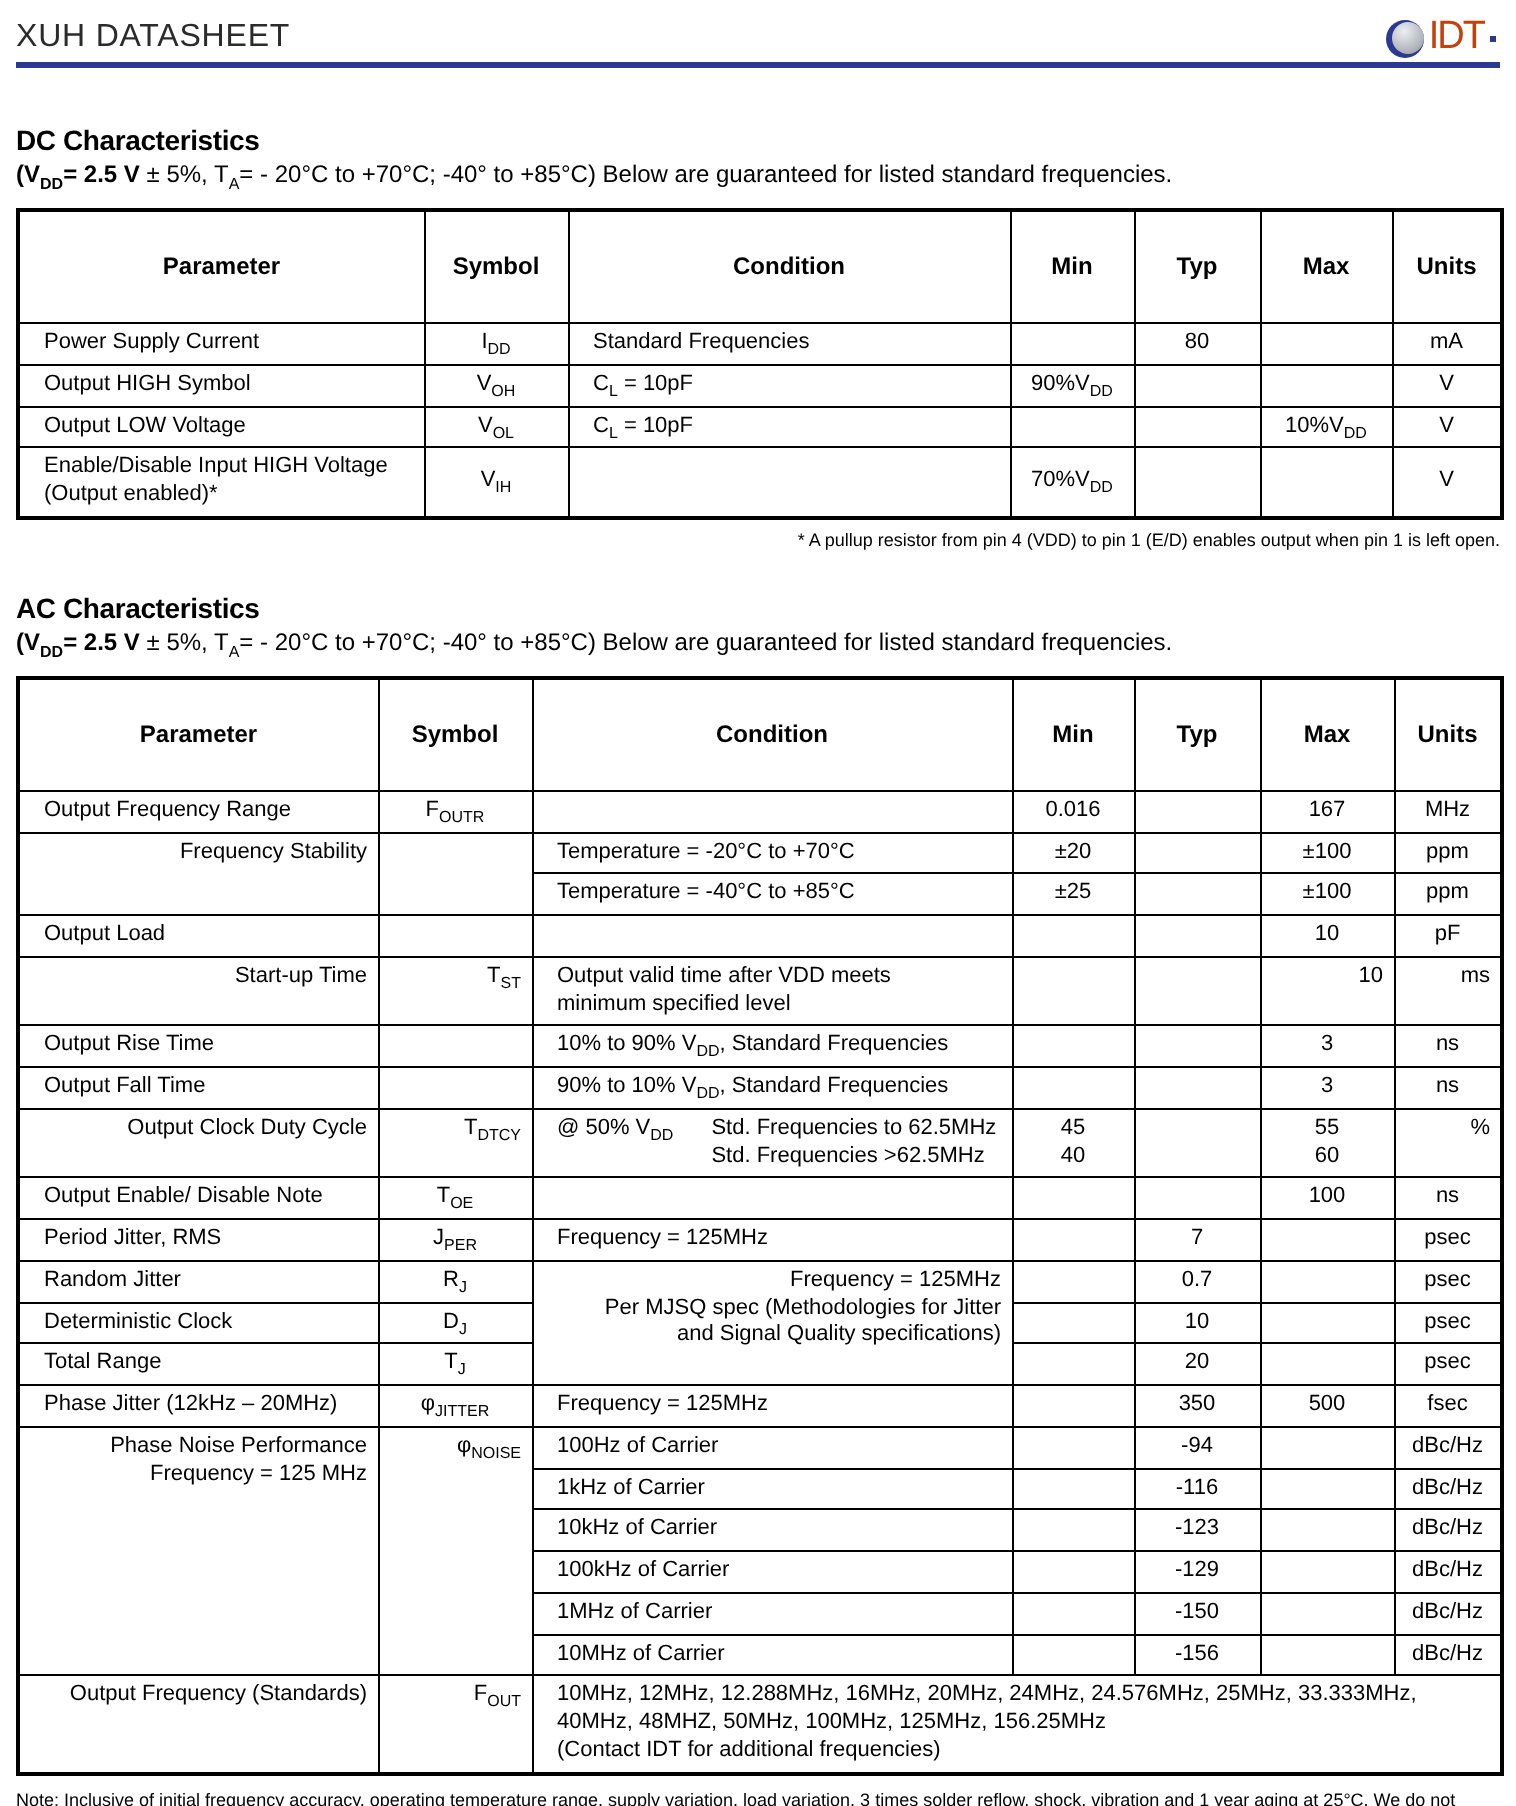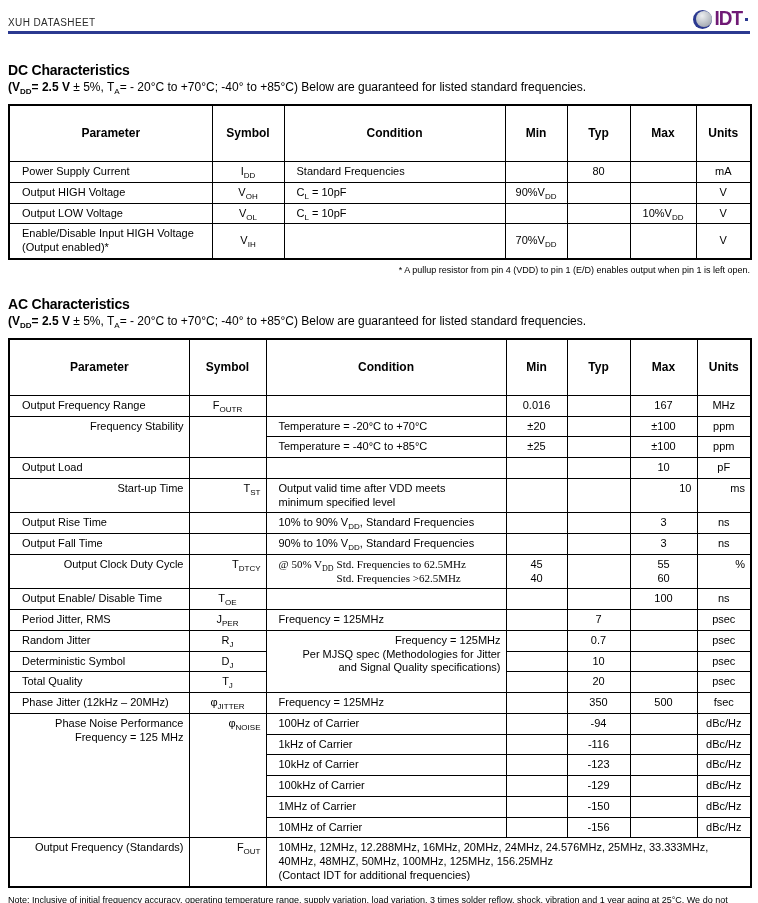--- a/index.html
+++ b/index.html
@@ -1,26 +1,26 @@
 <!DOCTYPE html>
 <html><head>
 <meta charset="utf-8">
 <style>
   html,body { margin:0; padding:0; background:#fff; }
   body { width:758px; min-height:903px; font-family:"Liberation Sans", sans-serif; color:#000; }
   .page { padding:6px 8px 0 8px; }
 
   
   .doc-header { display:flex; justify-content:space-between; align-items:flex-end; height:24px; }
-  .doc-title { font-size:10px; color:#2b2b2b; letter-spacing:0.4px; padding-bottom:2px; }
+  .doc-title { font-size:16px; color:#2b2b2b; letter-spacing:0.4px; padding-bottom:2px; }
   .logo { display:flex; align-items:center; gap:2px; padding-right:2px; }
   .logo-globe { width:19px; height:19px; border-radius:50%; background:#2b3990; position:relative; display:inline-block; }
   .logo-globe .globe-inner { position:absolute; right:0; top:1px; width:16px; height:16px; border-radius:50%;
       background: radial-gradient(circle at 38% 30%, #eceef0 0%, #c3c7cd 45%, #8f949c 100%); }
-  .logo-text { color:#701a75; font-weight:bold; font-size:19px; letter-spacing:-1px; transform:scaleY(1.04); position:relative; }
+  .logo-text { color:#c2410c; font-weight:normal; font-size:19px; letter-spacing:-1px; transform:scaleY(1.04); position:relative; }
   .logo-dot { display:inline-block; width:3px; height:3px; background:#2b3990; margin-left:1px; }
   .header-rule { height:3px; background:#2b3990; margin-top:1px; }
 
   
   .section { margin-top:28px; }
   .section.ac { margin-top:21px; }
   h2 { font-size:14px; font-weight:bold; margin:0 0 2px 0; letter-spacing:-0.2px; }
   .subtitle { font-size:12px; margin:0 0 10px 0; }
   .subtitle b { font-weight:bold; }
   sub { font-size:8px; line-height:0; }
@@ -29,21 +29,21 @@
   table.spec-table { border-collapse:collapse; table-layout:fixed; width:742px; border:2px solid #000; }
   .spec-table th, .spec-table td { border:1px solid #000; padding:3px 5px; font-size:11px; line-height:1.25;
       text-align:center; vertical-align:middle; overflow:hidden; }
   .spec-table th { font-size:12px; font-weight:bold; padding:20px 2px; }
   .spec-table td.al-l { text-align:left;padding-left:12px; }
   .spec-table td.va-t { vertical-align:top;text-align:right; }
   .dc col.c-param{width:203px} .dc col.c-sym{width:72px} .dc col.c-cond{width:221px}
   .dc col.c-min{width:62px} .dc col.c-typ{width:63px} .dc col.c-max{width:66px} .dc col.c-units{width:55px}
   .ac col.c-param{width:180px} .ac col.c-sym{width:77px} .ac col.c-cond{width:240px}
   .ac col.c-min{width:61px} .ac col.c-typ{width:63px} .ac col.c-max{width:67px} .ac col.c-units{width:54px}
-  .duty { display:flex; gap:3px; align-items:flex-start;font-family:Liberation Serif, serif; }
+  .duty { display:flex; gap:19px; align-items:flex-start; }
   .duty > span:first-child { white-space:nowrap; }
 
   .footnote { font-size:9px; margin-top:5px;text-align:right; }
   .bottom-note { font-size:9px; line-height:1.35; margin-top:6px; width:748px; }
 </style>
 </head>
 <body>
 
 <div class="page">
 
@@ -87,21 +87,21 @@
           <tr>
             <td class="al-l">Power Supply Current</td>
             <td>I<sub>DD</sub></td>
             <td class="al-l">Standard Frequencies</td>
             <td></td>
             <td>80</td>
             <td></td>
             <td>mA</td>
           </tr>
           <tr>
-            <td class="al-l">Output HIGH Voltage</td>
+            <td class="al-l">Output HIGH Symbol</td>
             <td>V<sub>OH</sub></td>
             <td class="al-l">C<sub>L</sub> = 10pF</td>
             <td>90%V<sub>DD</sub></td>
             <td></td>
             <td></td>
             <td>V</td>
           </tr>
           <tr>
             <td class="al-l">Output LOW Voltage</td>
             <td>V<sub>OL</sub></td>
@@ -219,21 +219,21 @@
                 <span>@ 50% V<sub>DD</sub></span>
                 <span>Std. Frequencies to 62.5MHz<br>Std. Frequencies &gt;62.5MHz</span>
               </span>
             </td>
             <td>45<br>40</td>
             <td></td>
             <td>55<br>60</td>
             <td class="va-t">%</td>
           </tr>
           <tr>
-            <td class="al-l">Output Enable/ Disable Time</td>
+            <td class="al-l">Output Enable/ Disable Note</td>
             <td>T<sub>OE</sub></td>
             <td class="al-l"></td>
             <td></td>
             <td></td>
             <td>100</td>
             <td>ns</td>
           </tr>
           <tr>
             <td class="al-l">Period Jitter, RMS</td>
             <td>J<sub>PER</sub></td>
@@ -246,29 +246,29 @@
           <tr>
             <td class="al-l">Random Jitter</td>
             <td>R<sub>J</sub></td>
             <td rowspan="3" class="al-l va-t">Frequency = 125MHz<br>Per MJSQ spec (Methodologies for Jitter<br>and Signal Quality specifications)</td>
             <td></td>
             <td>0.7</td>
             <td></td>
             <td>psec</td>
           </tr>
           <tr>
-            <td class="al-l">Deterministic Symbol</td>
+            <td class="al-l">Deterministic Clock</td>
             <td>D<sub>J</sub></td>
             <td></td>
             <td>10</td>
             <td></td>
             <td>psec</td>
           </tr>
           <tr>
-            <td class="al-l">Total Quality</td>
+            <td class="al-l">Total Range</td>
             <td>T<sub>J</sub></td>
             <td></td>
             <td>20</td>
             <td></td>
             <td>psec</td>
           </tr>
           <tr>
             <td class="al-l">Phase Jitter (12kHz – 20MHz)</td>
             <td>φ<sub>JITTER</sub></td>
             <td class="al-l">Frequency = 125MHz</td>

